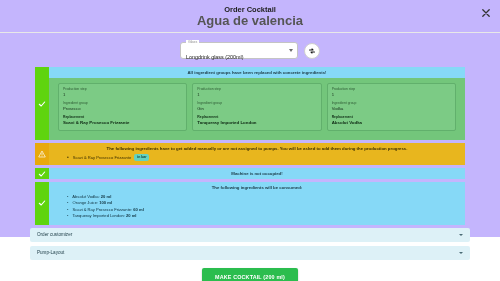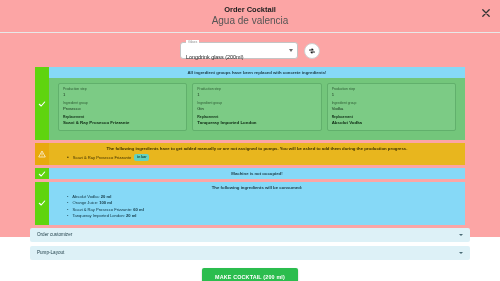--- a/index.html
+++ b/index.html
@@ -3,30 +3,30 @@
 <meta charset="utf-8">
 <style>
   * { box-sizing: border-box; margin: 0; padding: 0; }
   html, body {
     width: 500px; height: 281px;
     font-family: "Liberation Sans", sans-serif;
     background: #ffffff;
     color: #212121;
     overflow: hidden;
   }
-  .dialog { position: relative; width: 500px; height: 237px; background:#fca5a5; }
+  .dialog { position: relative; width: 500px; height: 237px; background:#c4b5fd; }
 
   
   .header {
     padding: 5px 0 6px 0;
     text-align: center;
     border-bottom: 1px solid #e8e8e8;
   }
   .header-title { font-size: 7.5px; font-weight: bold; color:#222; line-height: 10px; }
-  .header-sub   { font-size: 10px; font-weight: normal; color:#555; line-height: 11px; }
+  .header-sub   { font-size: 13px; font-weight: bold; color:#555; line-height: 11px; }
 
   .close-btn {
     position: absolute; top: 6px; right: 8px;
     width: 13px; height: 13px;
     display: flex; align-items: center; justify-content: center;
     cursor: pointer; color: #333;
   }
   .close-btn svg { width: 8px; height: 8px; }
 
   

